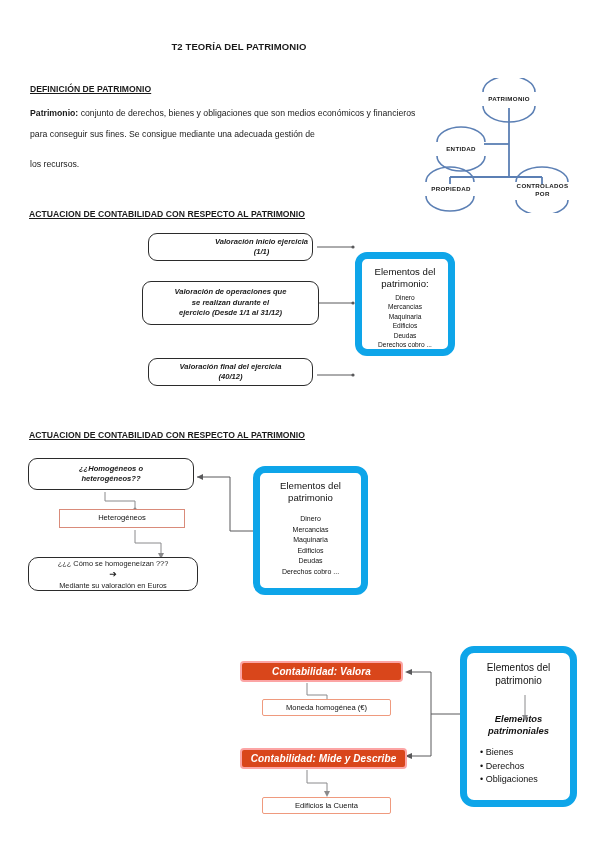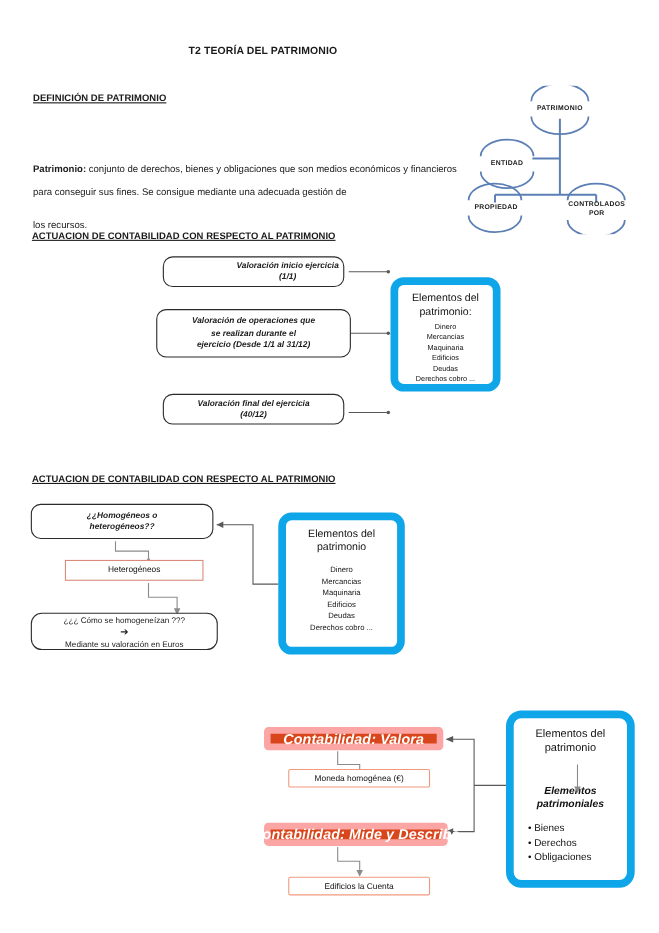--- a/index.html
+++ b/index.html
@@ -40,21 +40,20 @@
   }
   #h-definicion { top: 84px; left: 30px; }
   #h-actuacion-1 { top: 209px; left: 29px; }
   #h-actuacion-2 { top: 430px; left: 29px; }
 
   
   #definicion-body {
     top: 103px; left: 30px; width: 404px;
     font-size: 8.7px;
     line-height: 21px;
-    margin-top: 40px;
   }
   #definicion-body .lead { font-weight: bold; }
   #definicion-body .l3 { margin-top: 9px; display: block; }
 
   
   #tree { top: 78px; left: 420px; width: 179px; height: 135px; }
   .tree-node {
     position: absolute;
     text-align: center;
     font-size: 6.2px;
@@ -143,27 +142,27 @@
     font-style: normal;
     line-height: 11px;
   }
   #box-como .arrow-row { font-size: 9px; line-height: 11px; }
 
   
   .orange-box {
     position: absolute;
     box-sizing: border-box;
     background: #d9461b;
-    border: 6px solid #fca5a5;
+    border: 2px solid #fca5a5;
     border-radius: 4px;
     display: flex;
     align-items: center;
     justify-content: center;
     color: #ffffff;
-    font-size: 13px;
+    font-size: 10px;
     font-weight: bold;
     font-style: italic;
     letter-spacing: .1px;
     white-space: nowrap;
   }
   .peach-box {
     position: absolute;
     box-sizing: border-box;
     background: #ffffff;
     border: 1px solid #ef9a7e;

